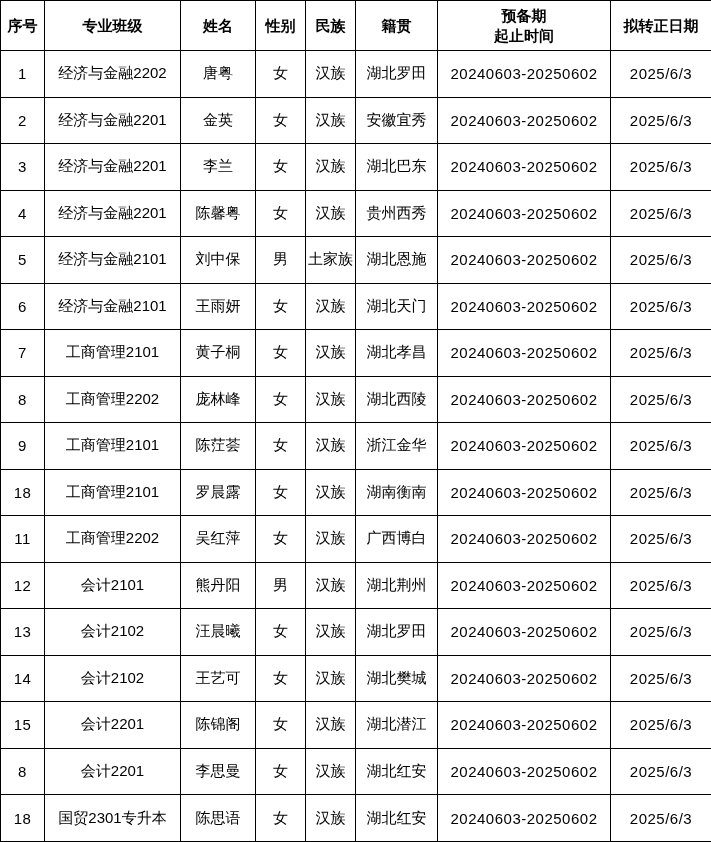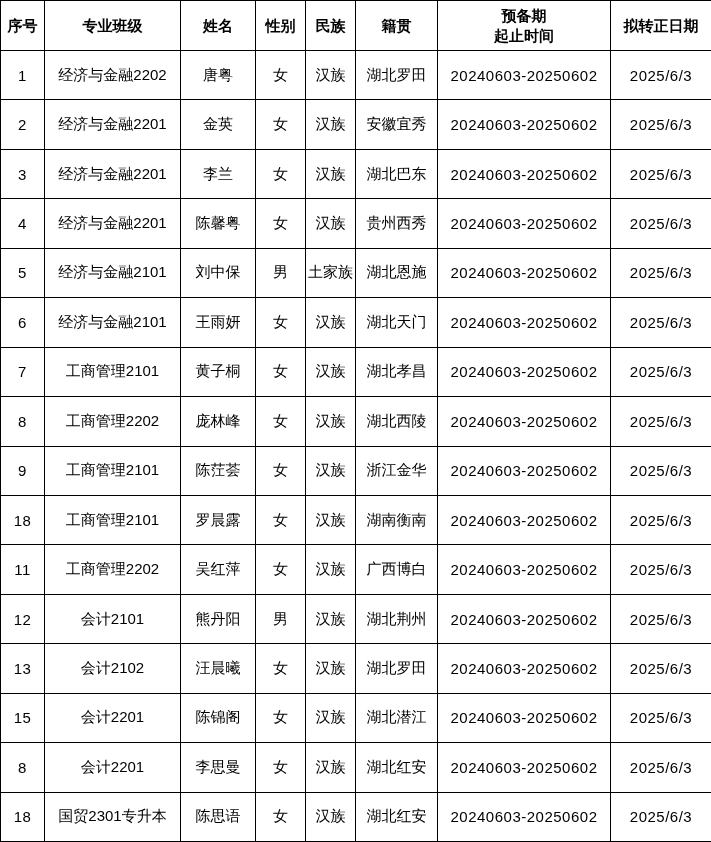--- a/index.html
+++ b/index.html
@@ -205,20 +205,30 @@
           <td data-name="cell-index">13</td>
           <td data-name="cell-class">会计2102</td>
           <td data-name="cell-name">汪晨曦</td>
           <td data-name="cell-gender">女</td>
           <td data-name="cell-ethnicity">汉族</td>
           <td data-name="cell-hometown">湖北罗田</td>
           <td data-name="cell-probation-period">20240603-20250602</td>
           <td data-name="cell-confirmation-date">2025/6/3</td>
         </tr>
         <tr data-name="table-row">
+          <td data-name="cell-index">14</td>
+          <td data-name="cell-class">会计2102</td>
+          <td data-name="cell-name">王艺可</td>
+          <td data-name="cell-gender">女</td>
+          <td data-name="cell-ethnicity">汉族</td>
+          <td data-name="cell-hometown">湖北樊城</td>
+          <td data-name="cell-probation-period">20240603-20250602</td>
+          <td data-name="cell-confirmation-date">2025/6/3</td>
+        </tr>
+        <tr data-name="table-row">
           <td data-name="cell-index">15</td>
           <td data-name="cell-class">会计2201</td>
           <td data-name="cell-name">陈锦阁</td>
           <td data-name="cell-gender">女</td>
           <td data-name="cell-ethnicity">汉族</td>
           <td data-name="cell-hometown">湖北潜江</td>
           <td data-name="cell-probation-period">20240603-20250602</td>
           <td data-name="cell-confirmation-date">2025/6/3</td>
         </tr>
         <tr data-name="table-row">

